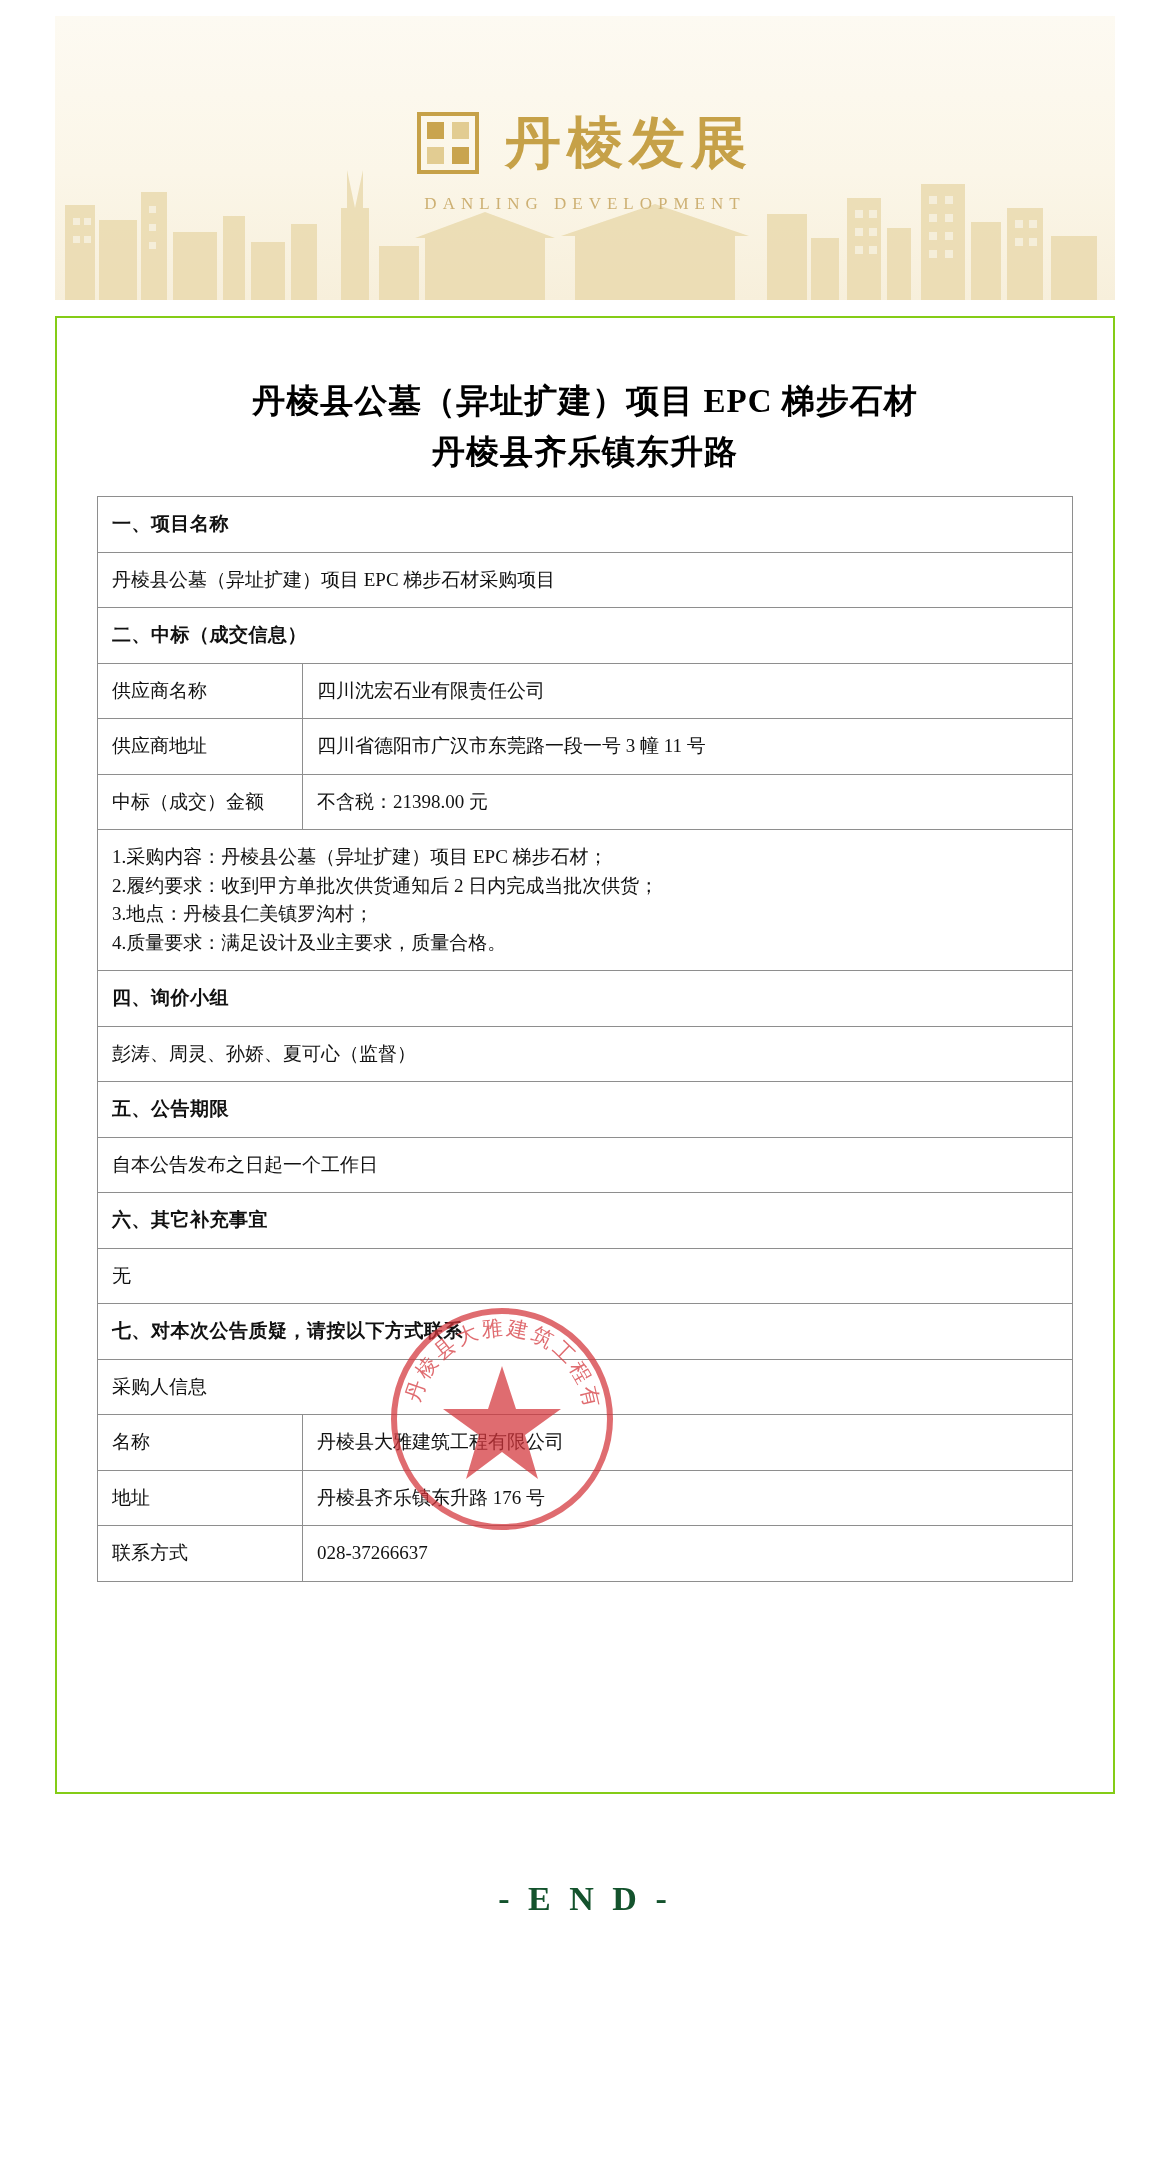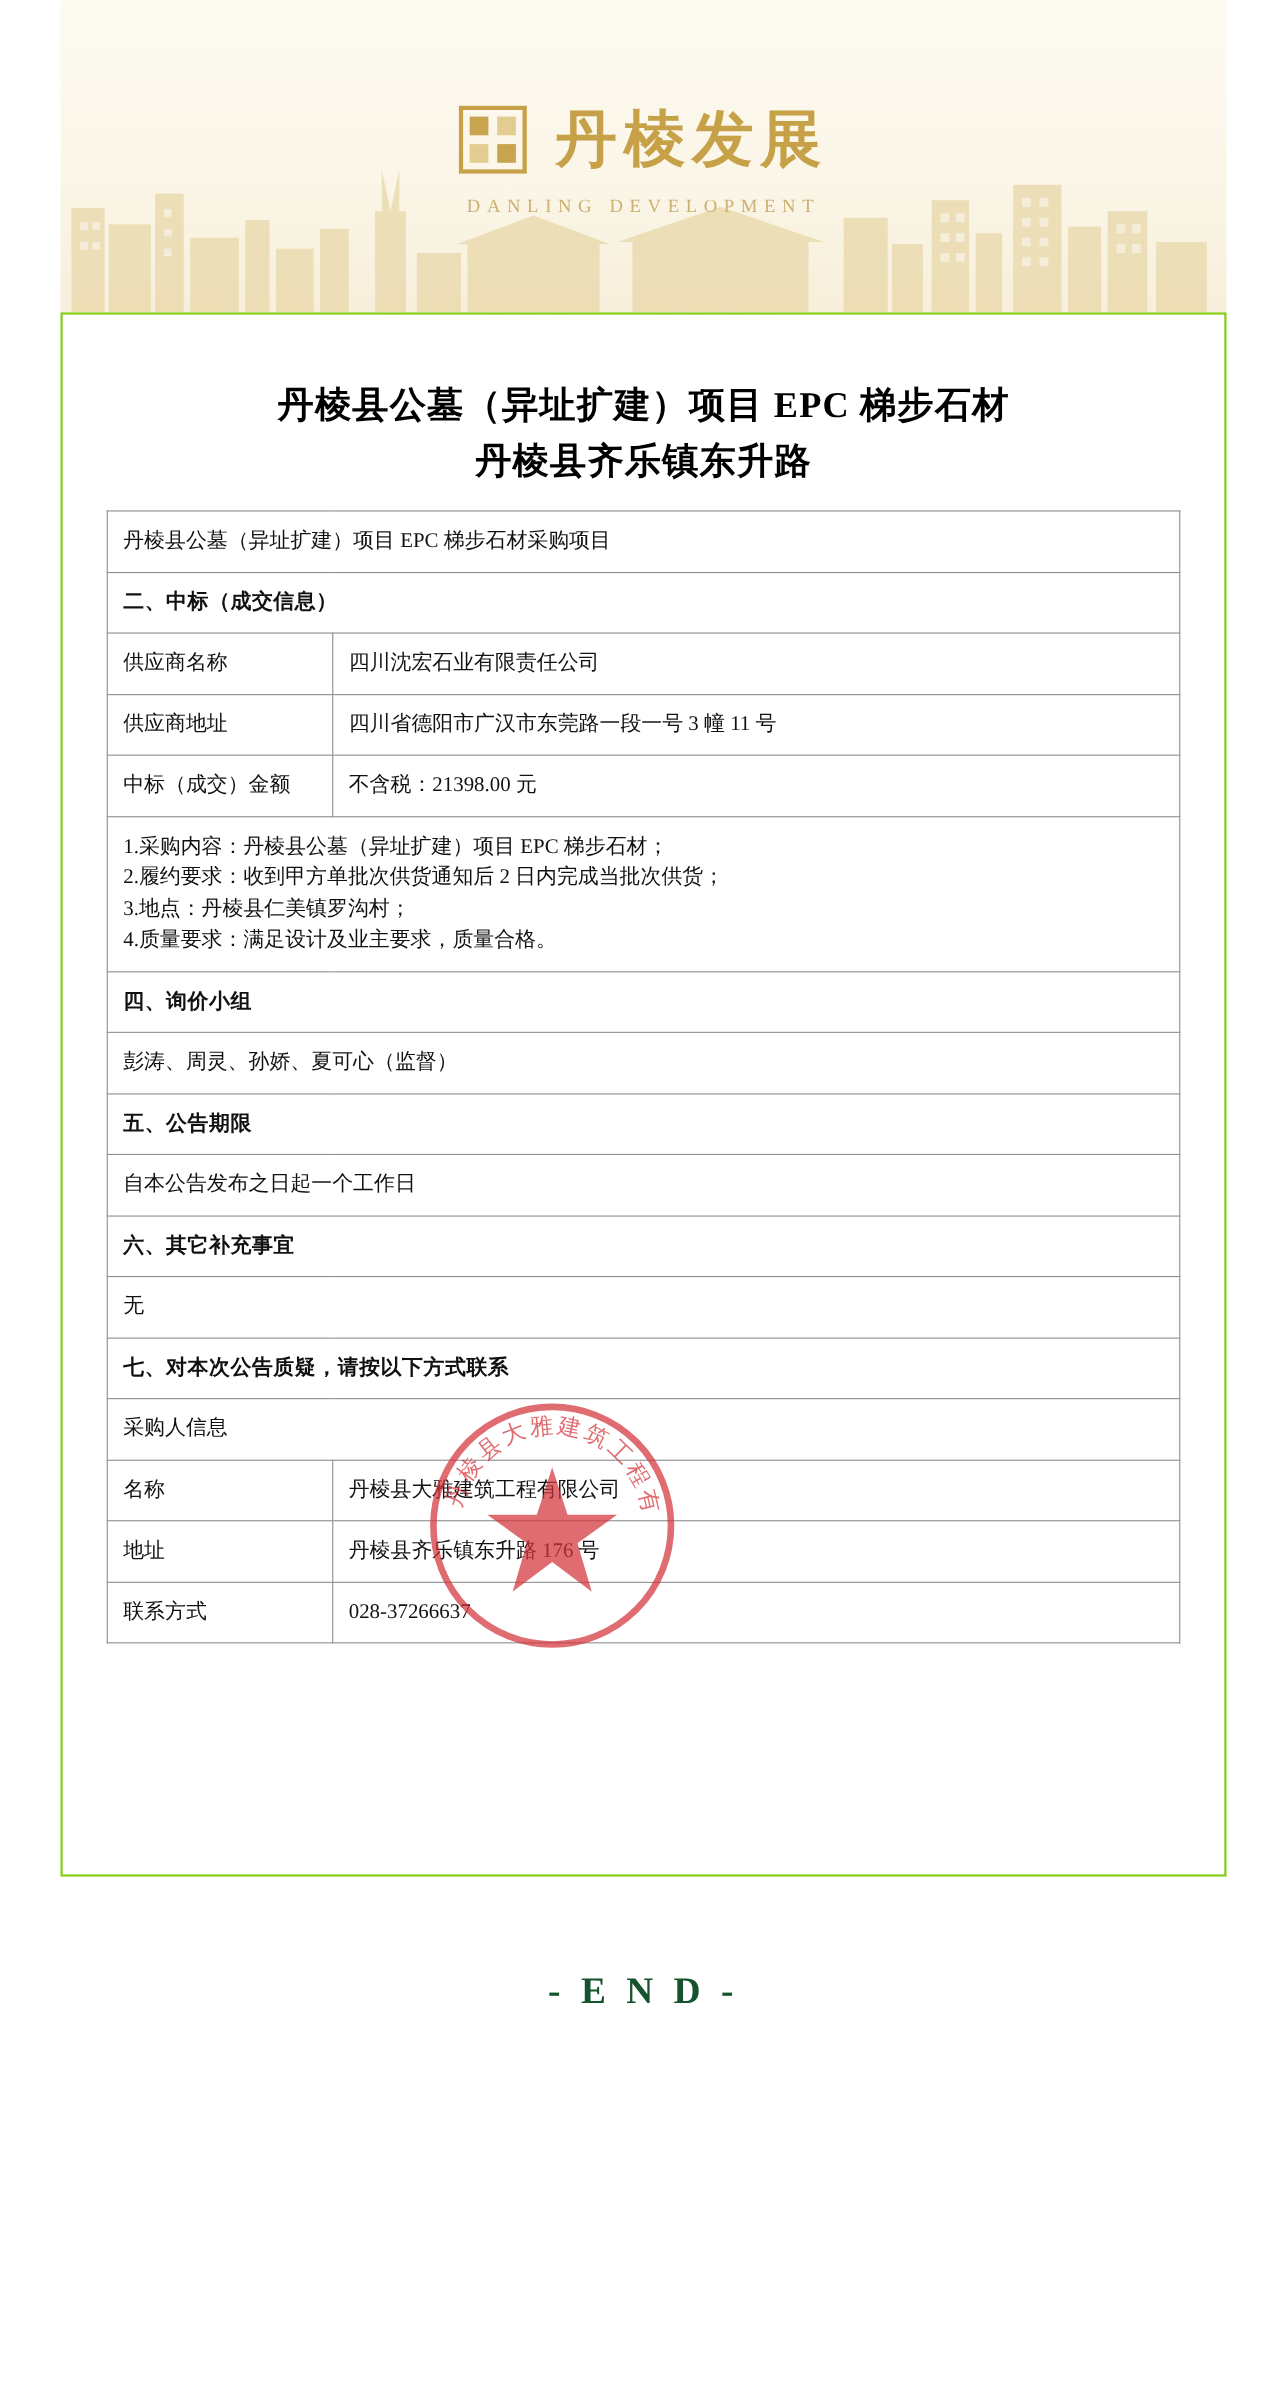--- a/index.html
+++ b/index.html
@@ -18,21 +18,21 @@
     width: 1170px;
     min-height: 2178px;
     position: relative;
     background: #ffffff;
     overflow: hidden;
   }
 
   
   .banner {
     position: relative;
-    margin: 0 55px;
+    margin: 16px 55px;
     height: 284px;
     background: linear-gradient(180deg, #fdfaf2 0%, #fbf6e8 55%, #f7efdb 100%);
     overflow: hidden;
   }
   .banner-inner {
     position: relative;
     z-index: 3;
     text-align: center;
     padding-top: 96px;
   }
@@ -235,20 +235,23 @@
       <div>丹棱县齐乐镇东升路</div>
     </div>
 
     <table class="info">
       <colgroup>
         <col style="width:205px">
         <col>
       </colgroup>
       <tbody>
         <tr>
+          <td class="section" colspan="2">一、项目名称</td>
+        </tr>
+        <tr>
           <td colspan="2">丹棱县公墓（异址扩建）项目 EPC 梯步石材采购项目</td>
         </tr>
         <tr>
           <td class="section" colspan="2">二、中标（成交信息）</td>
         </tr>
         <tr>
           <td class="label">供应商名称</td>
           <td>四川沈宏石业有限责任公司</td>
         </tr>
         <tr>

